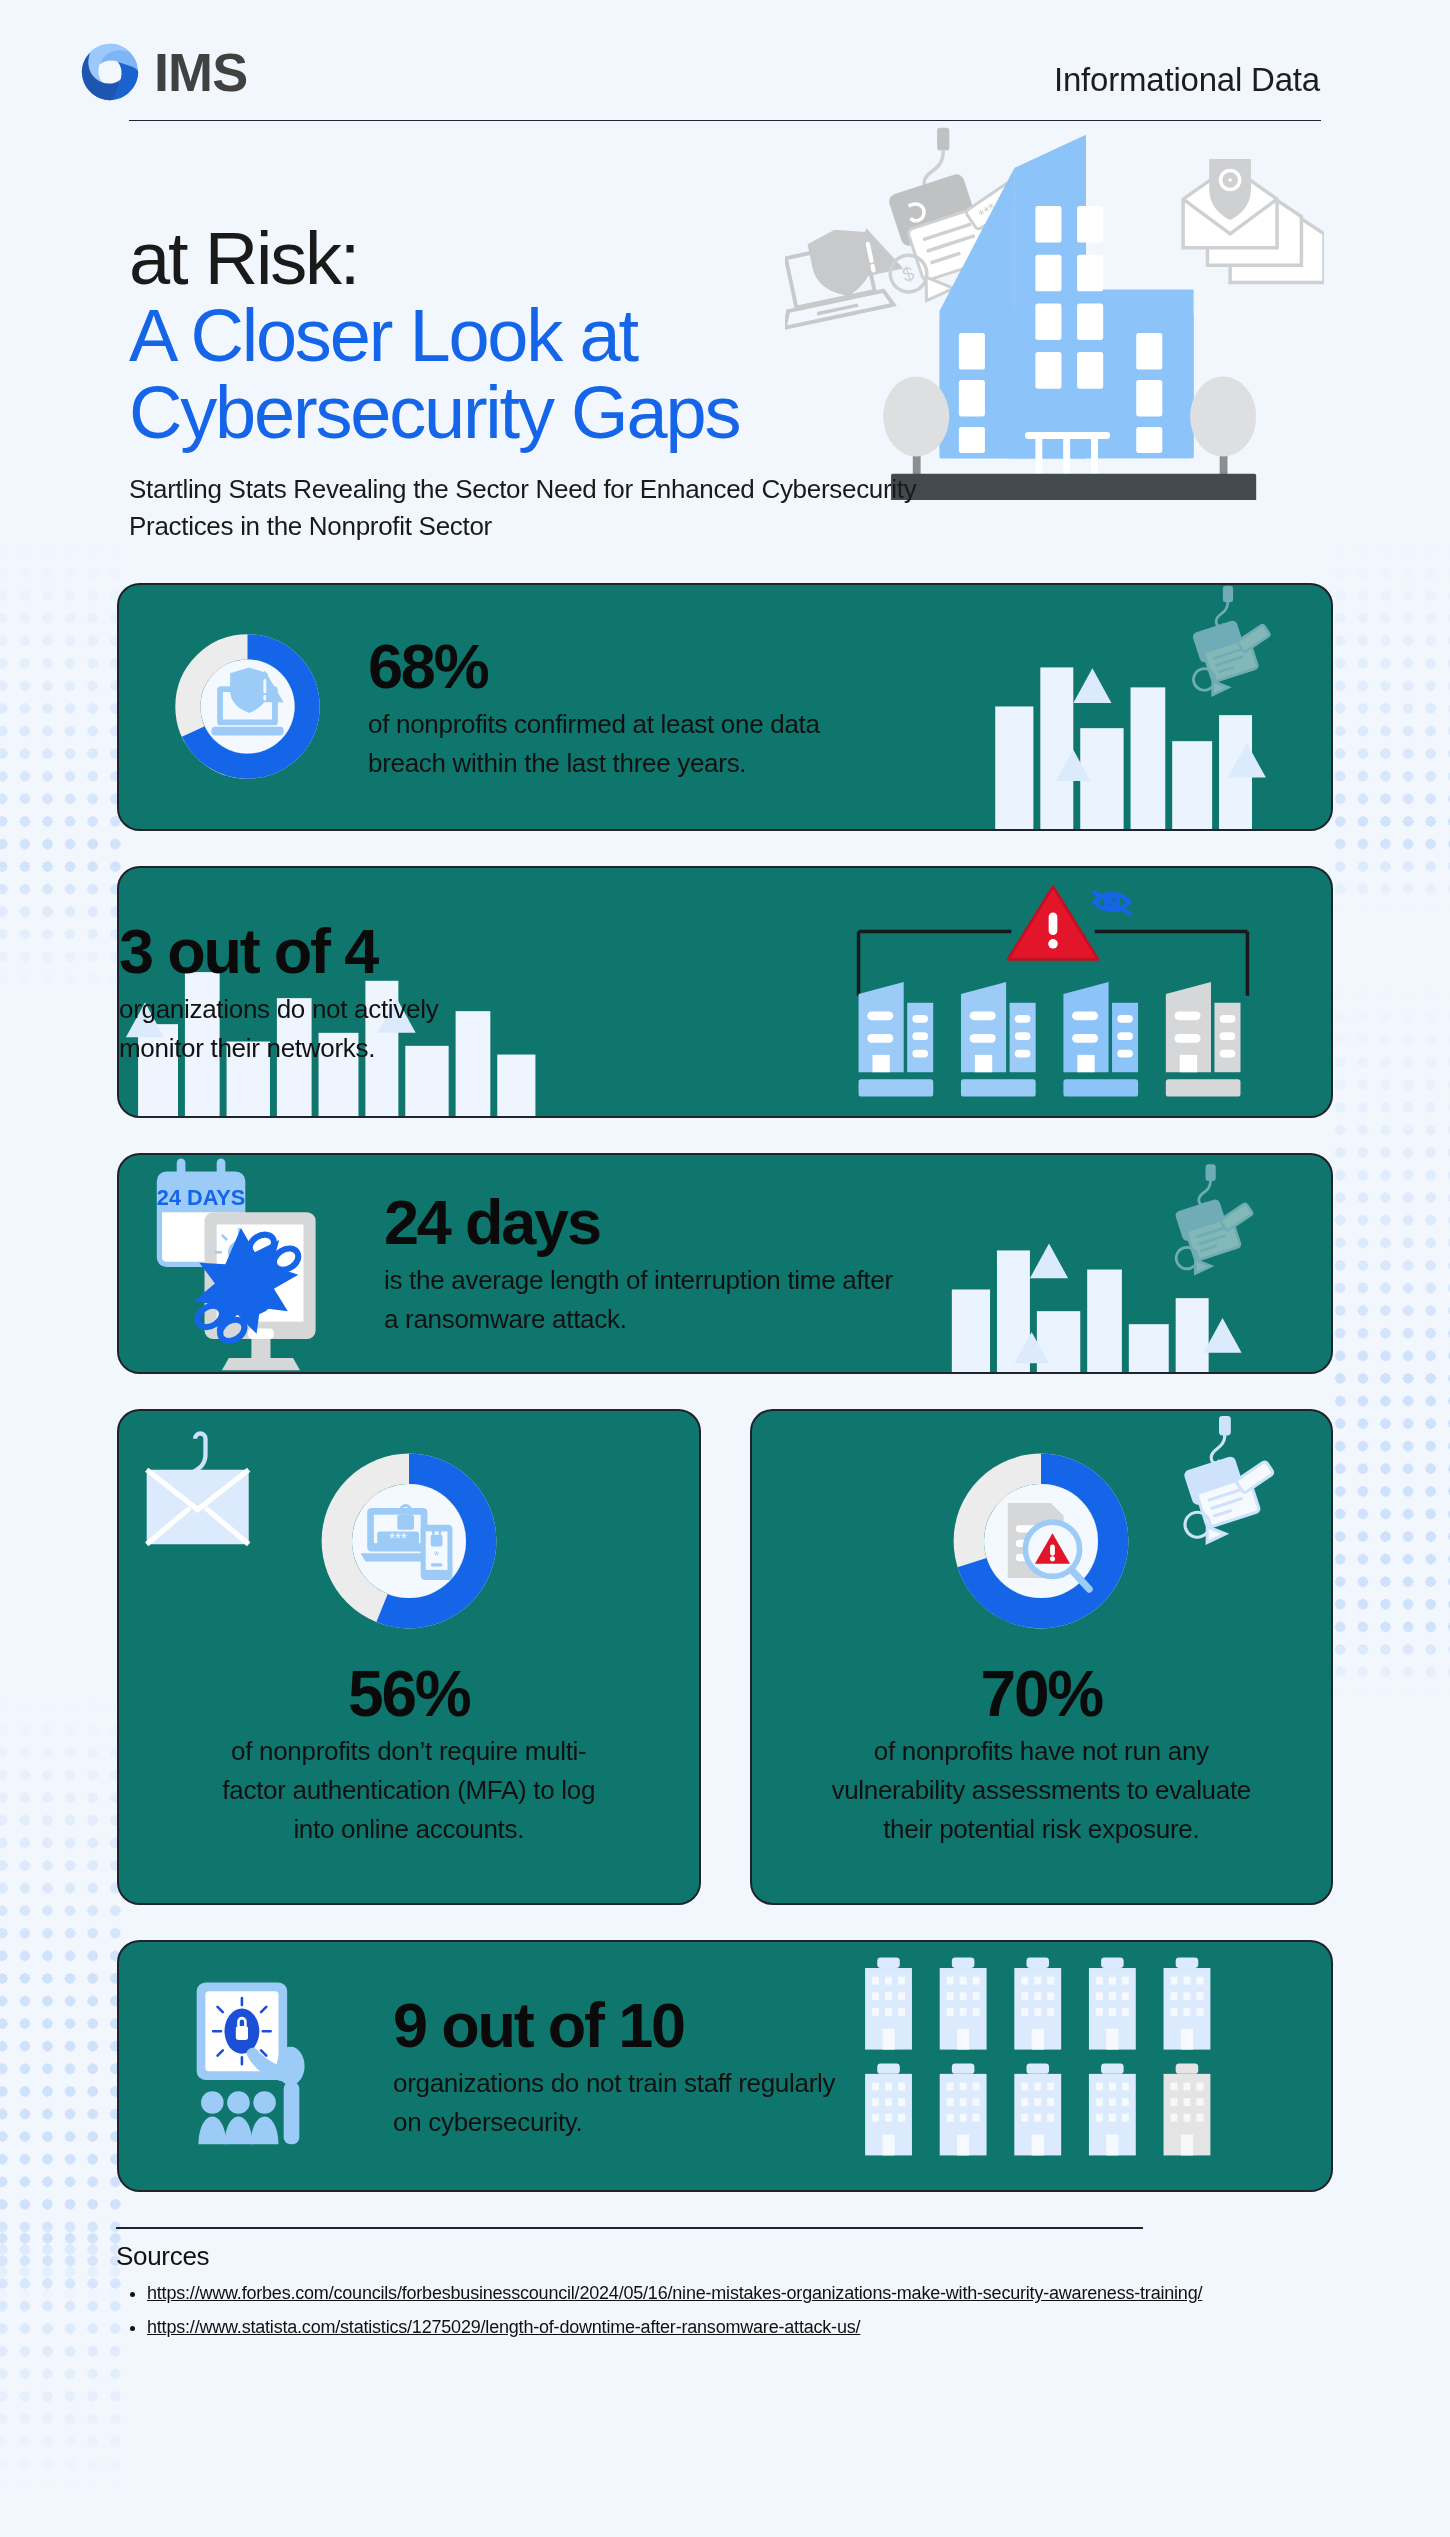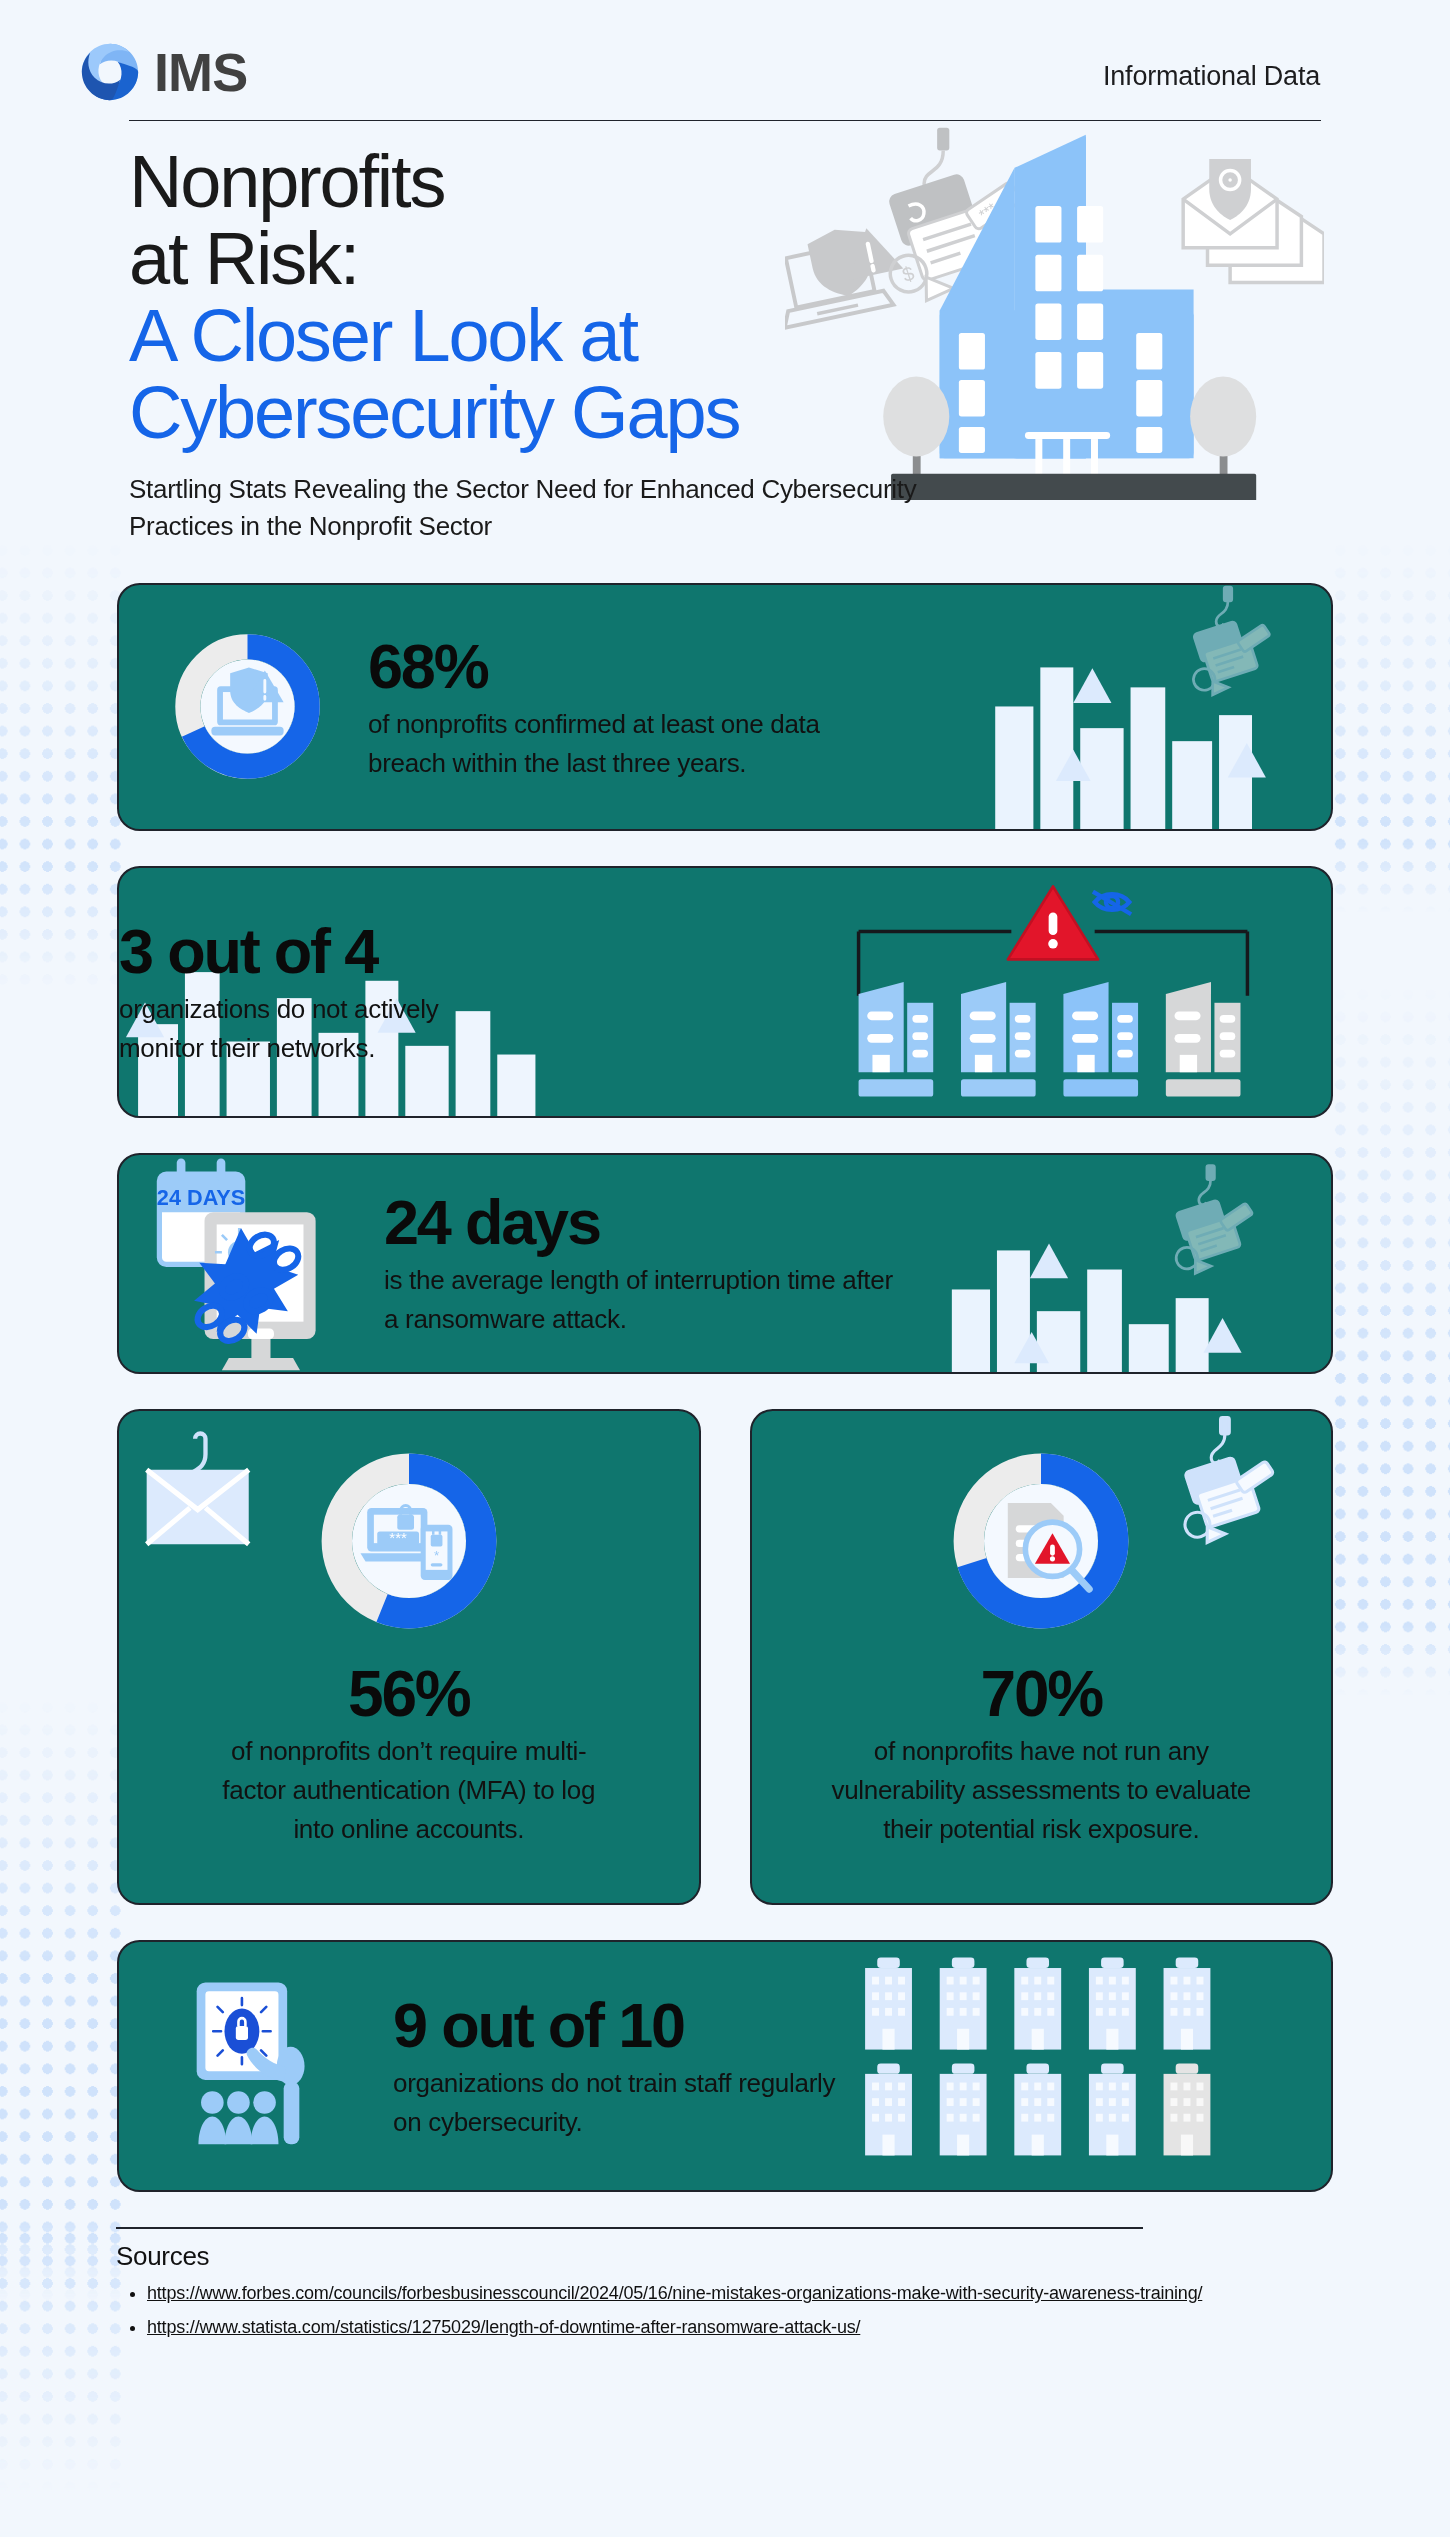--- a/index.html
+++ b/index.html
@@ -61,21 +61,21 @@
   .logo-mark { width: 64px; height: 64px; display: block; }
   .logo-text {
     font-size: 54px;
     font-weight: 700;
     color: #414141;
     letter-spacing: -0.9px;
     line-height: 1;
     font-family: "Liberation Sans", sans-serif;
   }
   .header-tag {
-    font-size: 27px;
+    font-size: 33px;
     color: #1d1d1f;
     margin-top: 21px;
     letter-spacing: -0.2px;
   }
   .rule {
     margin: 15.7px 129px 0 129px;
     height: 1.7px;
     background: #20242c;
   }
 
@@ -302,21 +302,21 @@
         <rect x="147" y="348" width="9" height="58" fill="#8b8d8f"></rect>
         <ellipse cx="151" cy="334" rx="38" ry="46" fill="#dedfe0"></ellipse>
         <rect x="500" y="348" width="9" height="58" fill="#8b8d8f"></rect>
         <ellipse cx="504" cy="334" rx="38" ry="46" fill="#dedfe0"></ellipse>
       </g>
 
       <rect x="122" y="400" width="420" height="32" rx="2" fill="#434a4d"></rect>
     </svg>
 
     <h1 class="hero-title">
-      <span>Nonprofits</span><br>
+      <br>
       <span>at Risk:</span><br>
       <span class="blue">A Closer Look at</span><br>
       <span class="blue">Cybersecurity Gaps</span>
     </h1>
 
     <p class="hero-sub">
       <span>Startling Stats Revealing the Sector Need for Enhanced Cybersecurity</span><br>
       <span>Practices in the Nonprofit Sector</span>
     </p>
   </div>

